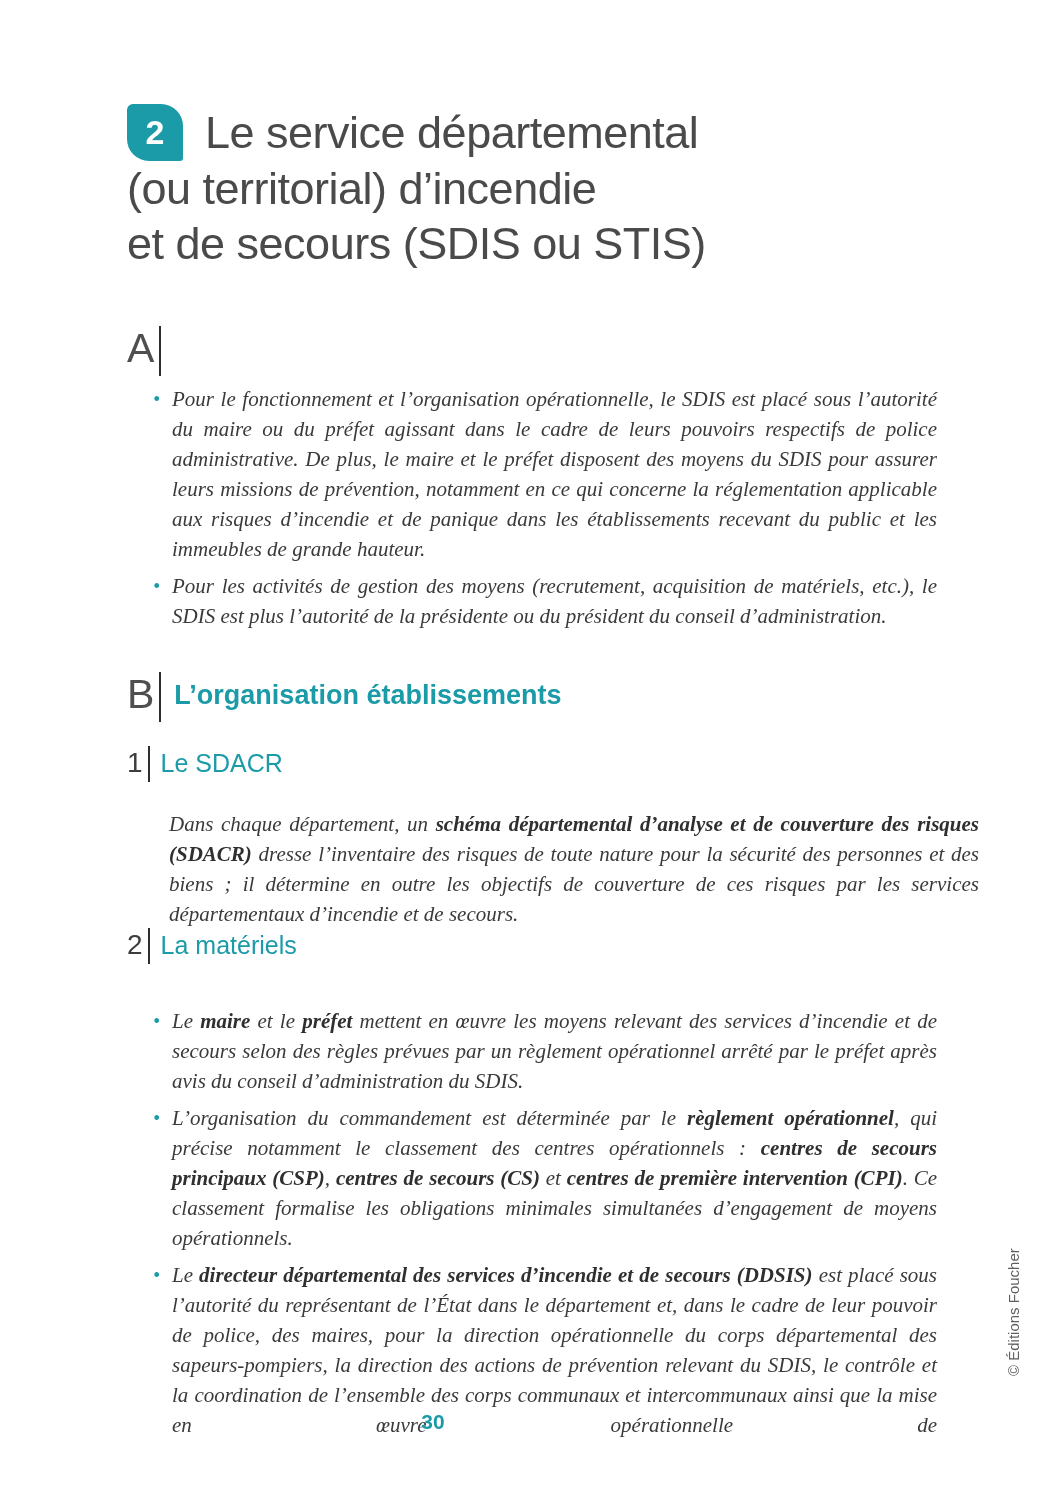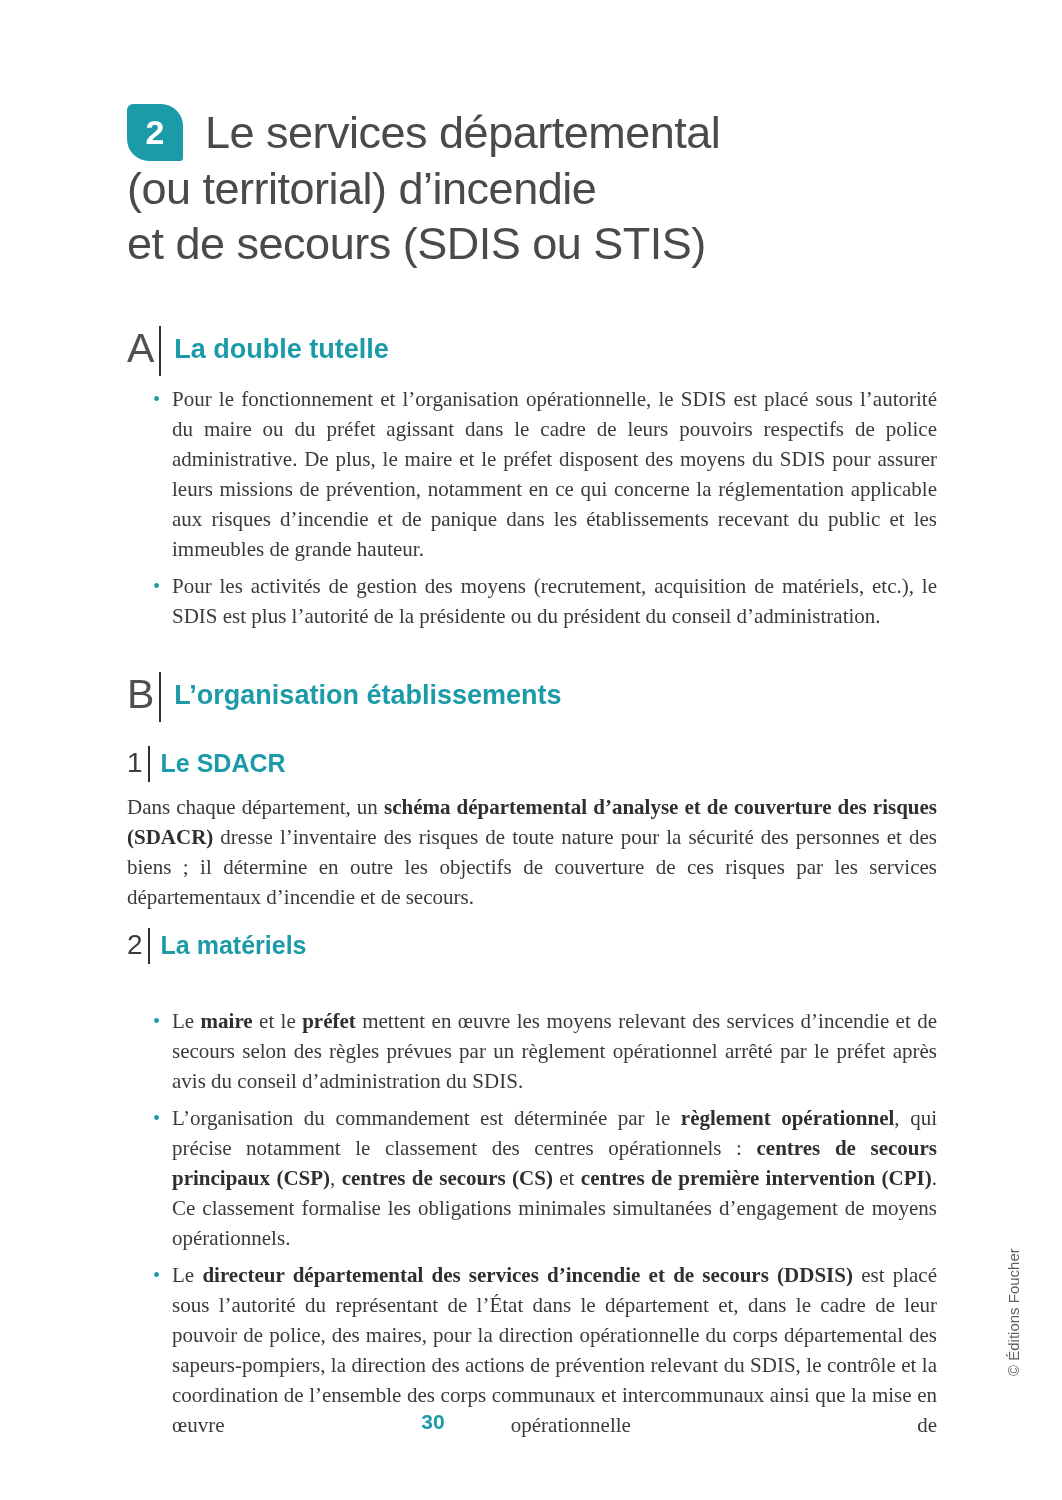--- a/index.html
+++ b/index.html
@@ -80,31 +80,32 @@
     color:#3d3d3d;
     line-height:1;
   }
   .sub-bar{
     width:2px;height:36px;
     background:#2e2e2e;
     margin:2px 11px 0 5px;
   }
   .sub-title{
     font-size:25px;
-    font-weight:bold;
+    font-weight:normal;
     color:var(--accent);
   }
 
   
   .body-block{
     position:absolute; left:127px; width:810px;
     font-size:21px;
     line-height:30px;
     text-align:justify;
     color:var(--body_ink);
+    font-style:italic;
   }
   ul.bullets{list-style:none;}
   ul.bullets li{
     position:relative;
     padding-left:45px;
     margin-bottom:7px;
   }
   ul.bullets li::before{
     content:"•";
     position:absolute;
@@ -138,30 +139,29 @@
   }
 </style>
 </head>
 <body>
 
 <div class="page">
 
   <header class="chapter-head">
     <div class="chapter-line1">
       <span class="chapter-badge">2</span>
-      <span>Le services départemental</span>
+      <span>Le service départemental</span>
     </div>
     <div>(ou territorial) d’incendie</div>
     <div>et de secours (SDIS ou STIS)</div>
   </header>
 
   <div class="section-head" style="top:320px;">
     <span class="section-letter">A</span>
     <span class="section-bar"></span>
-    <h2 class="section-title">La double tutelle</h2>
   </div>
 
   <div class="body-block" style="top:384px;">
     <ul class="bullets">
       <li><span>Pour le fonctionnement et l’organisation opérationnelle, le SDIS est placé sous l’autorité du maire ou du préfet agissant dans le cadre de leurs pouvoirs respectifs de police administrative. De plus, le maire et le préfet disposent des moyens du SDIS pour assurer leurs missions de prévention, notamment en ce qui concerne la réglementation applicable aux risques d’incendie et de panique dans les établissements recevant du public et les immeubles de grande hauteur.</span></li>
       <li><span>Pour les activités de gestion des moyens (recrutement, acquisition de matériels, etc.), le SDIS est plus l’autorité de la présidente ou du président du conseil d’administration.</span></li>
     </ul>
   </div>
 
   <div class="section-head" style="top:666px;">
@@ -169,21 +169,21 @@
     <span class="section-bar"></span>
     <h2 class="section-title">L’organisation établissements</h2>
   </div>
 
   <div class="sub-head" style="top:744px;">
     <span class="sub-number">1</span>
     <span class="sub-bar"></span>
     <h3 class="sub-title">Le SDACR</h3>
   </div>
 
-  <div class="body-block" style="top:792px;">
+  <div class="body-block" style="top:809px;margin-left:42px;">
     <p><span>Dans chaque département, un </span><strong>schéma départemental d’analyse et de couverture des risques (SDACR)</strong><span> dresse l’inventaire des risques de toute nature pour la sécurité des personnes et des biens ; il détermine en outre les objectifs de couverture de ces risques par les services départementaux d’incendie et de secours.</span></p>
   </div>
 
   <div class="sub-head" style="top:926px;">
     <span class="sub-number">2</span>
     <span class="sub-bar"></span>
     <h3 class="sub-title">La matériels</h3>
   </div>
 
   <div class="body-block" style="top:1006px;">

